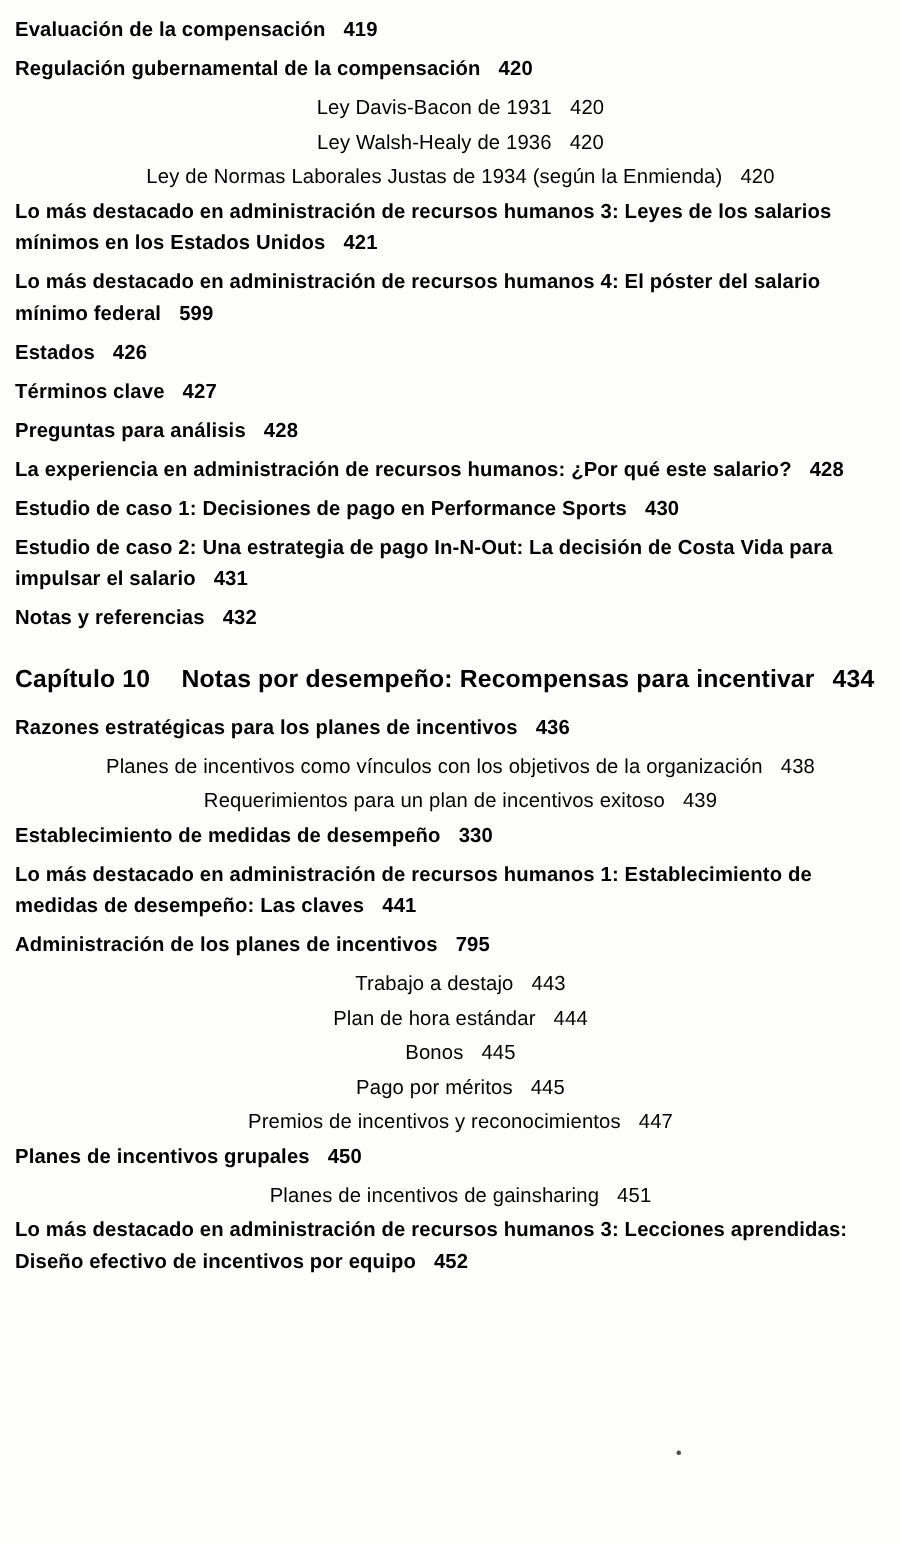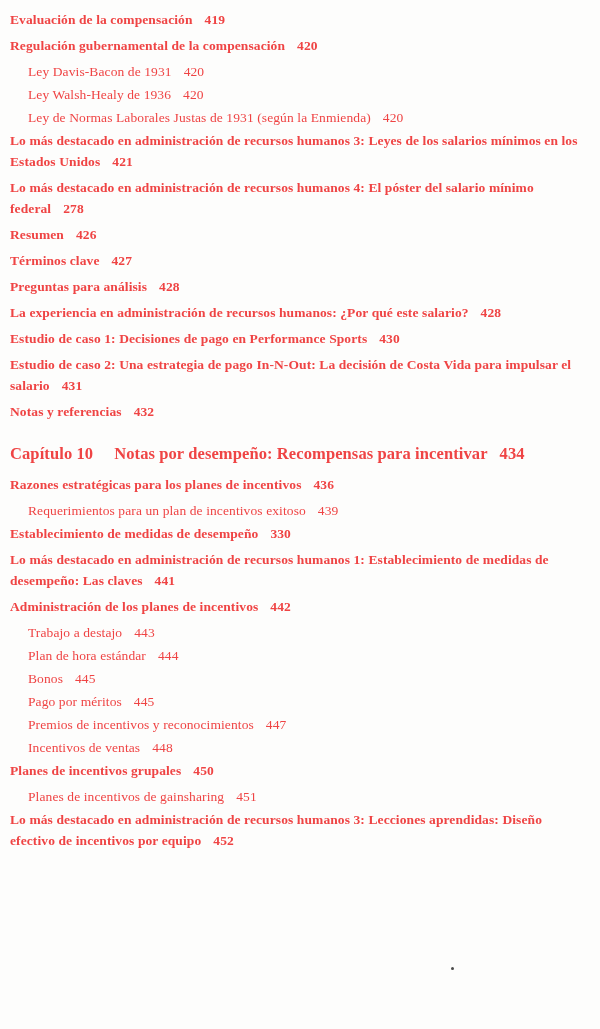--- a/index.html
+++ b/index.html
@@ -6,41 +6,42 @@
     margin: 0;
     padding: 0;
     background: #ffffff;
   }
   .page {
     position: relative;
     width: 600px;
     height: 1029px;
     box-sizing: border-box;
     background: #fdfdfc;
-    color: #ef4444;
-    font-family: Liberation Serif, serif;
+    color: #000000;
+    font-family: Liberation Sans, sans-serif;
     padding: 9px 14px 0 10px;
     overflow: hidden;
   }
   .toc-list {
     width: 100%;
   }
   .entry {
     font-size: 13.5px;
     line-height: 21px;
     letter-spacing: 0.1px;
   }
   .entry.h1 {
     font-weight: bold;
     margin: 0 0 5px 0;
   }
   .entry.h2 {
     font-weight: normal;
     margin: 0 0 2px 0;
     padding-left: 18px;
+    text-align: center;
   }
   .entry.chapter {
     font-weight: bold;
     font-size: 16.5px;
     line-height: 25px;
     margin: 19px 0 8px 0;
   }
   .entry .prefix {
     margin-right: 21px;
     text-align: center;
@@ -62,40 +63,40 @@
 </style>
 </head>
 <body>
 
 <div class="page">
   <div class="toc-list" id="toc-list">
       <div class="entry h1"><span class="title">Evaluación de la compensación</span><span class="pagenum">419</span></div>
       <div class="entry h1"><span class="title">Regulación gubernamental de la compensación</span><span class="pagenum">420</span></div>
       <div class="entry h2"><span class="title">Ley Davis-Bacon de 1931</span><span class="pagenum">420</span></div>
       <div class="entry h2"><span class="title">Ley Walsh-Healy de 1936</span><span class="pagenum">420</span></div>
-      <div class="entry h2"><span class="title">Ley de Normas Laborales Justas de 1931 (según la Enmienda)</span><span class="pagenum">420</span></div>
+      <div class="entry h2"><span class="title">Ley de Normas Laborales Justas de 1934 (según la Enmienda)</span><span class="pagenum">420</span></div>
       <div class="entry h1"><span class="title">Lo más destacado en administración de recursos humanos 3: Leyes de los salarios mínimos en los Estados Unidos</span><span class="pagenum">421</span></div>
-      <div class="entry h1"><span class="title">Lo más destacado en administración de recursos humanos 4: El póster del salario mínimo federal</span><span class="pagenum">278</span></div>
-      <div class="entry h1"><span class="title">Resumen</span><span class="pagenum">426</span></div>
+      <div class="entry h1"><span class="title">Lo más destacado en administración de recursos humanos 4: El póster del salario mínimo federal</span><span class="pagenum">599</span></div>
+      <div class="entry h1"><span class="title">Estados</span><span class="pagenum">426</span></div>
       <div class="entry h1"><span class="title">Términos clave</span><span class="pagenum">427</span></div>
       <div class="entry h1"><span class="title">Preguntas para análisis</span><span class="pagenum">428</span></div>
       <div class="entry h1"><span class="title">La experiencia en administración de recursos humanos: ¿Por qué este salario?</span><span class="pagenum">428</span></div>
       <div class="entry h1"><span class="title">Estudio de caso 1: Decisiones de pago en Performance Sports</span><span class="pagenum">430</span></div>
       <div class="entry h1"><span class="title">Estudio de caso 2: Una estrategia de pago In-N-Out: La decisión de Costa Vida para impulsar el salario</span><span class="pagenum">431</span></div>
       <div class="entry h1"><span class="title">Notas y referencias</span><span class="pagenum">432</span></div>
       <div class="entry chapter"><span class="prefix">Capítulo 10</span><span class="title">Notas por desempeño: Recompensas para incentivar</span><span class="pagenum">434</span></div>
       <div class="entry h1"><span class="title">Razones estratégicas para los planes de incentivos</span><span class="pagenum">436</span></div>
+      <div class="entry h2"><span class="title">Planes de incentivos como vínculos con los objetivos de la organización</span><span class="pagenum">438</span></div>
       <div class="entry h2"><span class="title">Requerimientos para un plan de incentivos exitoso</span><span class="pagenum">439</span></div>
       <div class="entry h1"><span class="title">Establecimiento de medidas de desempeño</span><span class="pagenum">330</span></div>
       <div class="entry h1"><span class="title">Lo más destacado en administración de recursos humanos 1: Establecimiento de medidas de desempeño: Las claves</span><span class="pagenum">441</span></div>
-      <div class="entry h1"><span class="title">Administración de los planes de incentivos</span><span class="pagenum">442</span></div>
+      <div class="entry h1"><span class="title">Administración de los planes de incentivos</span><span class="pagenum">795</span></div>
       <div class="entry h2"><span class="title">Trabajo a destajo</span><span class="pagenum">443</span></div>
       <div class="entry h2"><span class="title">Plan de hora estándar</span><span class="pagenum">444</span></div>
       <div class="entry h2"><span class="title">Bonos</span><span class="pagenum">445</span></div>
       <div class="entry h2"><span class="title">Pago por méritos</span><span class="pagenum">445</span></div>
       <div class="entry h2"><span class="title">Premios de incentivos y reconocimientos</span><span class="pagenum">447</span></div>
-      <div class="entry h2"><span class="title">Incentivos de ventas</span><span class="pagenum">448</span></div>
       <div class="entry h1"><span class="title">Planes de incentivos grupales</span><span class="pagenum">450</span></div>
       <div class="entry h2"><span class="title">Planes de incentivos de gainsharing</span><span class="pagenum">451</span></div>
       <div class="entry h1"><span class="title">Lo más destacado en administración de recursos humanos 3: Lecciones aprendidas: Diseño efectivo de incentivos por equipo</span><span class="pagenum">452</span></div>
     </div>
   <div class="speck dot-1"></div>
 </div>
 
 </body></html>

